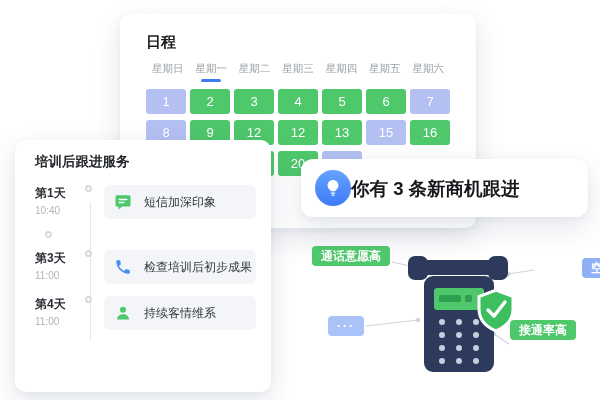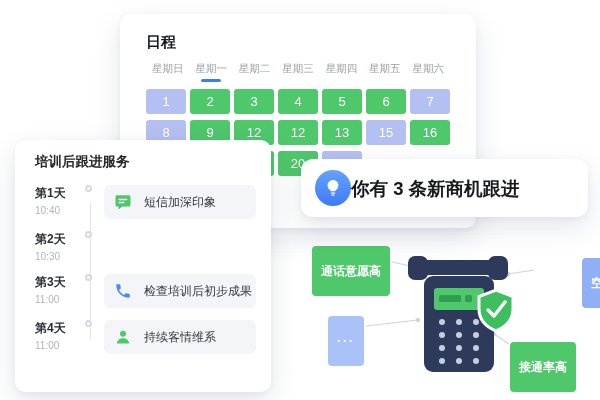--- a/index.html
+++ b/index.html
@@ -49,28 +49,28 @@
     border:2px solid #d6d9de;margin:0 12px 0 10px;position:relative;z-index:1;}
   .item-box{flex:1;height:34px;background:#f3f5f8;border-radius:6px;
     display:flex;align-items:center;padding:0 10px;gap:12px;min-width:0;}
   .item-icon{width:18px;height:18px;flex:none;}
   .item-label{font-size:12px;color:#33373d;white-space:nowrap;}
 
   
   .phone-scene{position:absolute;left:300px;top:232px;width:300px;height:166px;z-index:2;}
   .phone-scene svg.scene{position:absolute;inset:0;}
   .tag{position:absolute;color:#fff;font-size:12px;font-weight:600;line-height:20px;
-    padding:15px 9px;border-radius:4px;white-space:nowrap;}
+    padding:0 9px;border-radius:4px;white-space:nowrap;}
   .tag.green{background:var(--green);}
   .tag.blue{background:var(--blue-tag);}
   .tag.blue-light{background:var(--blue-tag-light);}
   .tag-call-intent{left:12px;top:14px;}
   .tag-empty-number{left:238px;top:26px;margin-left:44px;}
   .tag-dots{left:28px;top:84px;letter-spacing:2px;font-weight:700;}
-  .tag-connect-rate{left:210px;top:110px;}
+  .tag-connect-rate{left:210px;top:88px;}
 </style>
 </head>
 <body>
 
 <svg width="0" height="0" style="position:absolute" aria-hidden="true">
   <defs>
     <symbol id="icon-sms" viewBox="0 0 24 24">
       <path fill="currentColor" d="M4,3h16c1.1,0,2,0.9,2,2v11c0,1.1-0.9,2-2,2h-9l-5,4v-4H4c-1.1,0-2-0.9-2-2V5C2,3.9,2.9,3,4,3z"></path>
       <rect x="6" y="7.5" width="12" height="2" rx="1" fill="#fff"></rect>
       <rect x="6" y="11.5" width="8" height="2" rx="1" fill="#fff"></rect>
@@ -204,24 +204,20 @@
     <div class="timeline-dot"></div>
     <div class="item-box">
       <svg class="item-icon" viewBox="0 0 24 24" style="color: rgb(79, 199, 107);">
             <use href="#icon-sms"></use>
           </svg>
       <div class="item-label">短信加深印象</div>
     </div>
   </div>
 
   <div class="service-item">
-    <div class="day-col">
-      <div class="day-label">第2天</div>
-      <div class="day-time">10:30</div>
-    </div>
     <div class="timeline-dot"></div>
   </div>
 
   <div class="service-item">
     <div class="day-col">
       <div class="day-label">第3天</div>
       <div class="day-time">11:00</div>
     </div>
     <div class="timeline-dot"></div>
     <div class="item-box">

